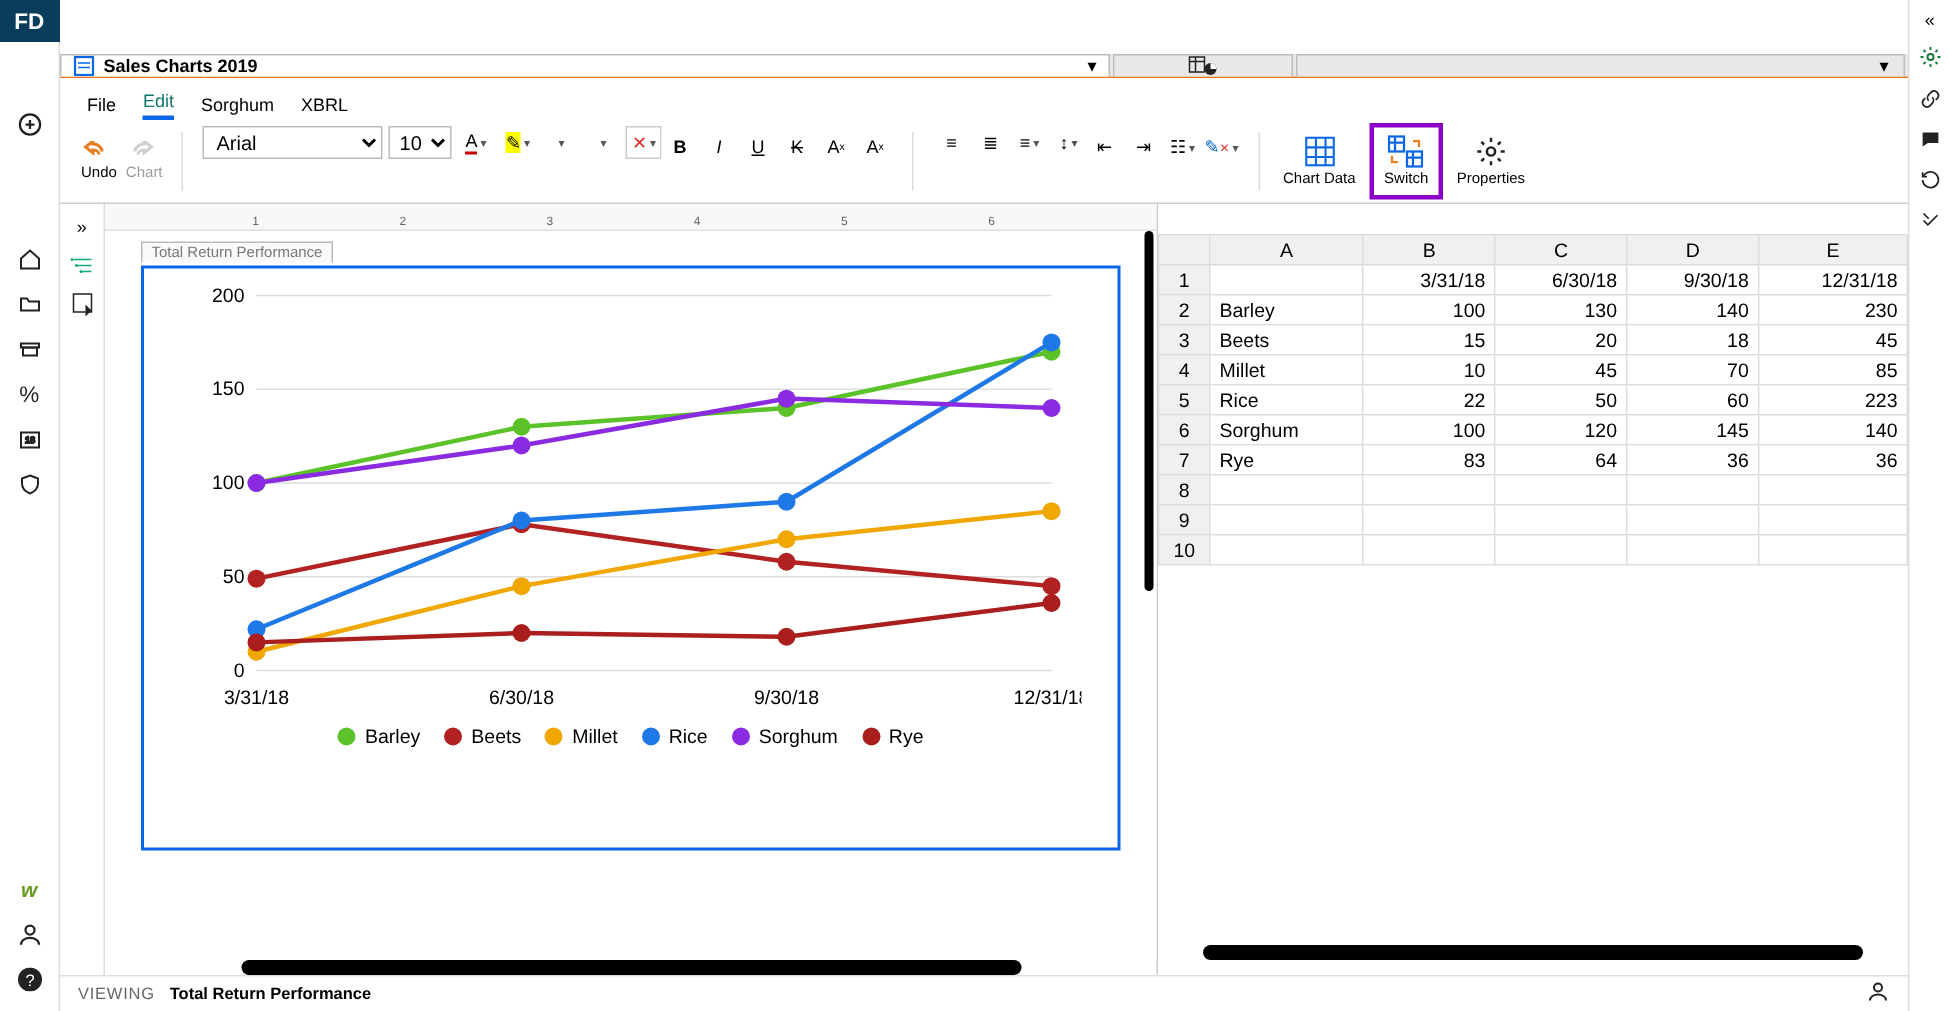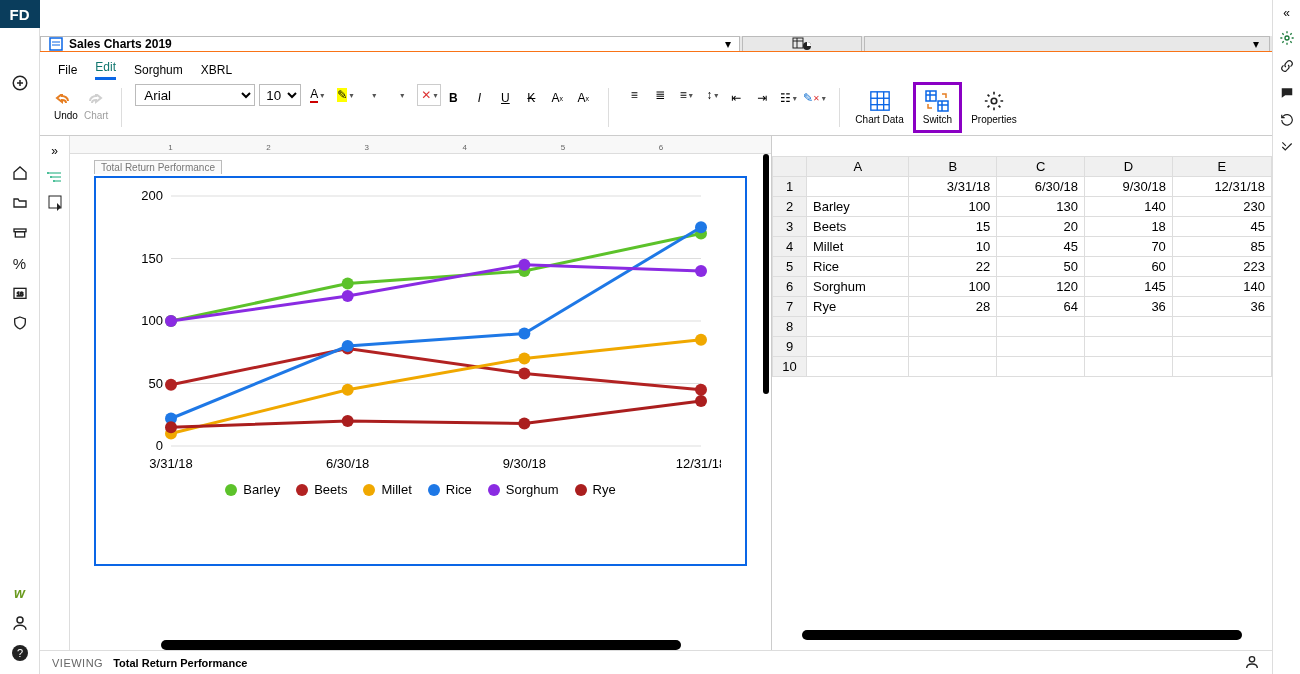--- a/index.html
+++ b/index.html
@@ -451,21 +451,21 @@
                   <td class="rownum">6</td>
                   <td class="label">Sorghum</td>
                   <td class="val">100</td>
                   <td class="val">120</td>
                   <td class="val">145</td>
                   <td class="val">140</td>
                 </tr>
                 <tr>
                   <td class="rownum">7</td>
                   <td class="label">Rye</td>
-                  <td class="val">28</td>
+                  <td class="val">83</td>
                   <td class="val">64</td>
                   <td class="val">36</td>
                   <td class="val">36</td>
                 </tr>
                 <tr>
                   <td class="rownum">8</td>
                   <td></td>
                   <td></td>
                   <td></td>
                   <td></td>

